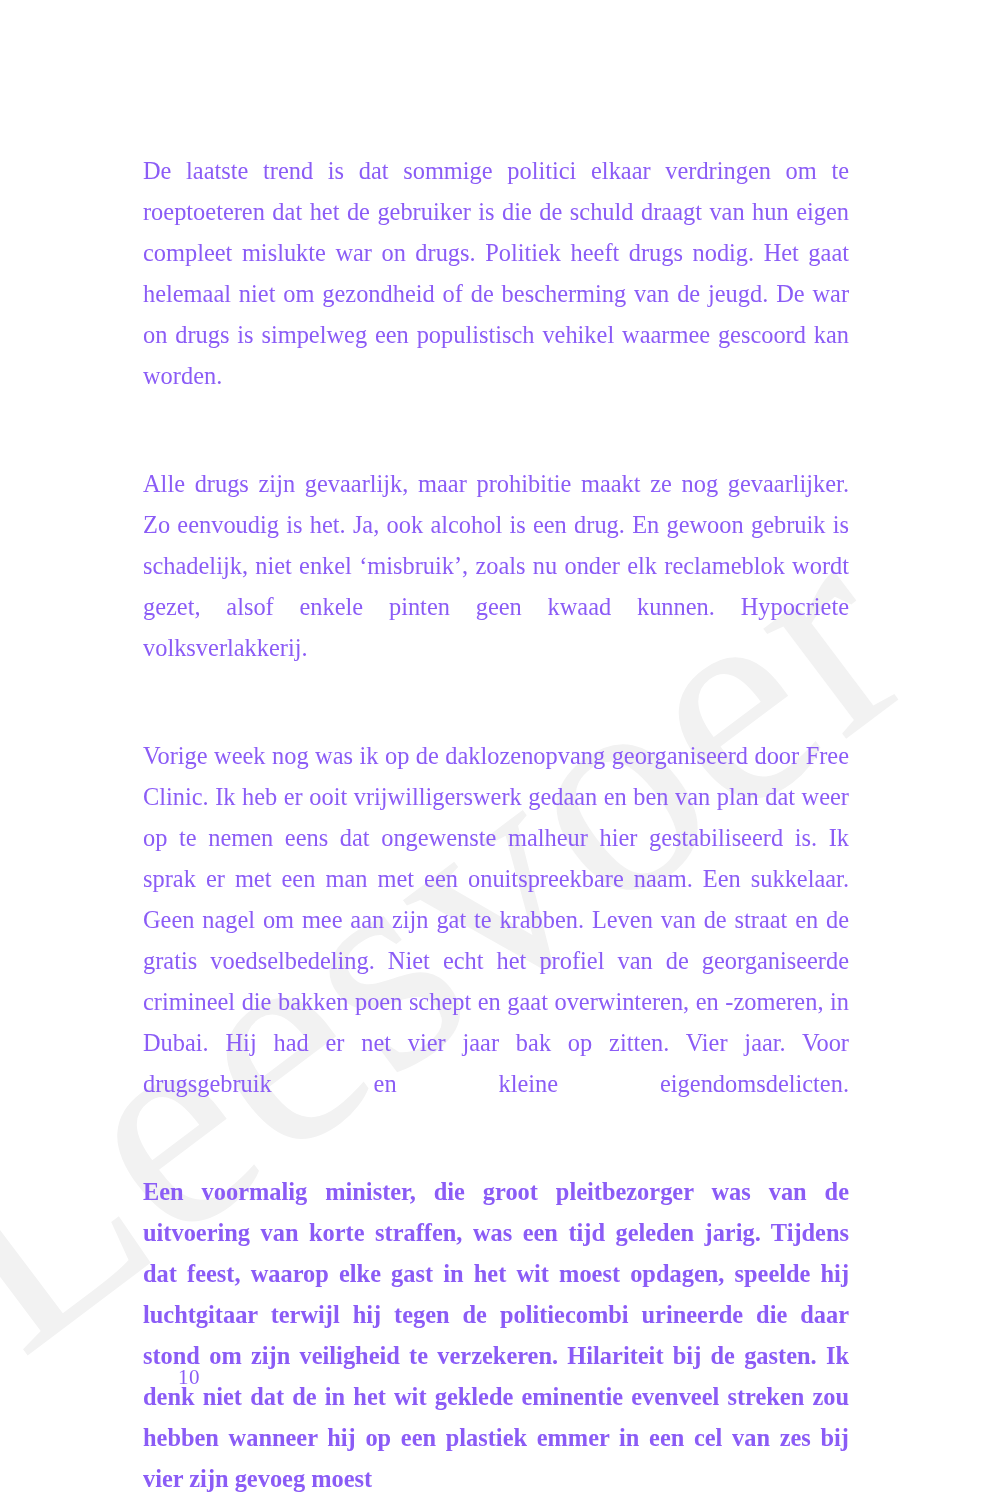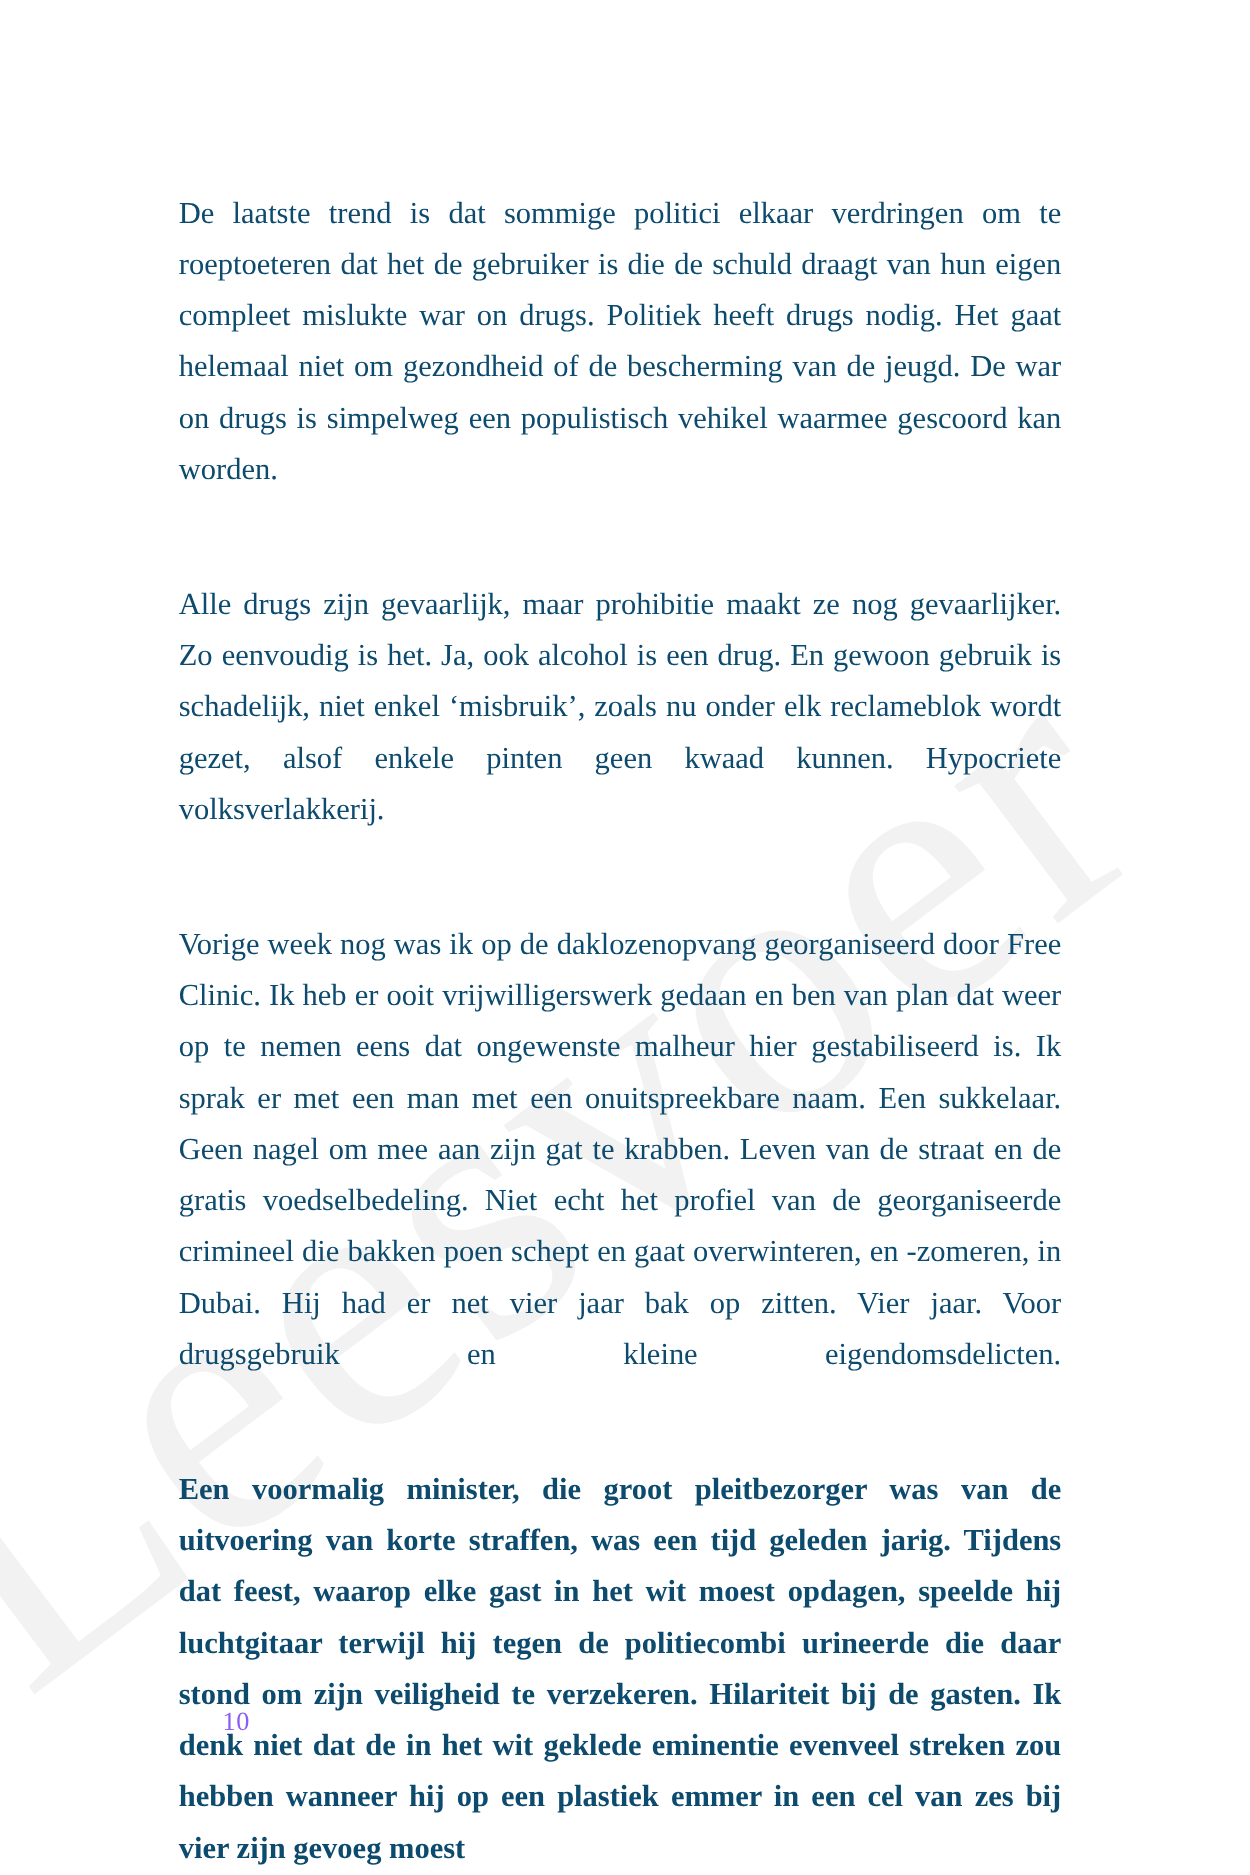--- a/index.html
+++ b/index.html
@@ -56,21 +56,21 @@
     top: 150px;
     width: 706px;
     z-index: 2;
   }
 
   .para {
     margin: 0 0 26px 0;
     padding: 0;
     font-size: 24.4px;
     line-height: 41px;
-    color: #0c4a6e;
+    color: #8b5cf6;
     text-align: justify;
     text-justify: inter-word;
     hyphens: none;
     -webkit-hyphens: none;
     word-spacing: 0px;
   }
   .para:last-of-type {
     margin-bottom: 0;
     font-weight: bold;
   }

